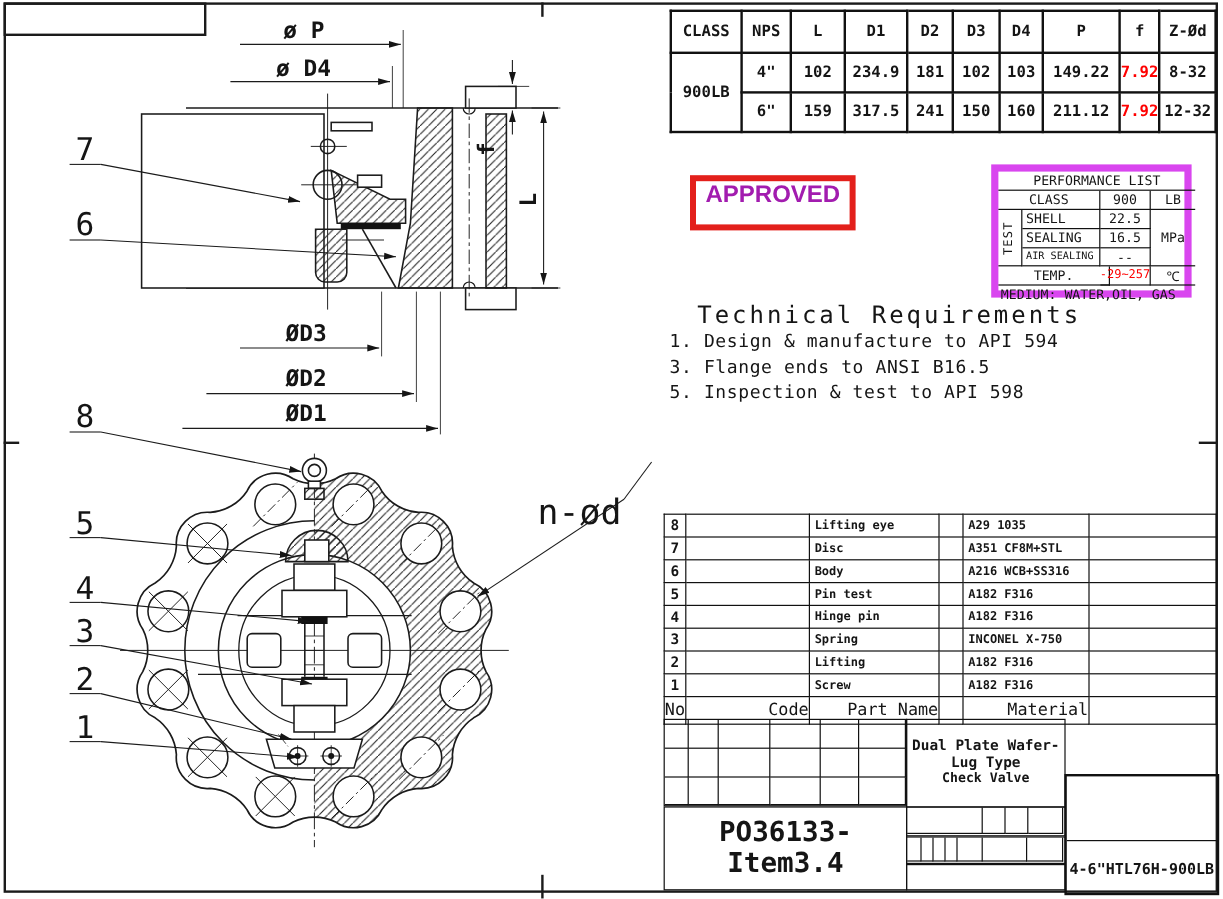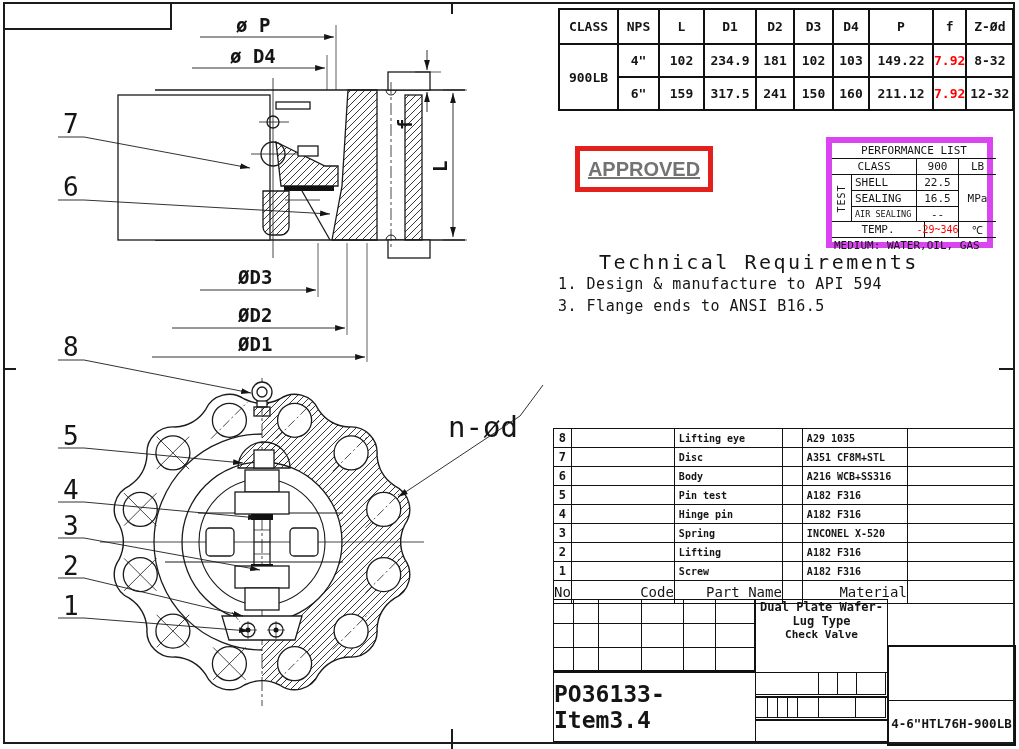--- a/index.html
+++ b/index.html
@@ -13,45 +13,45 @@
   .tickh{height:0;border-top:2px solid #1b1b1b;}
   
   #dimtab{left:558px;top:8px;border-collapse:collapse;table-layout:fixed;}
   #dimtab td{border:2px solid #111;text-align:center;vertical-align:middle;
     font:bold 13px "DejaVu Sans Mono",monospace;padding:0;overflow:hidden;white-space:nowrap;}
   #dimtab tr.hdr td{height:33px;}
   #dimtab tr.datarow td{height:31px;}
   .redval{color:#ff0000;}
   
   #approved{left:575px;top:146px;width:128px;height:36px;border:5px solid #e3201b;
-    display:flex;align-items:center;justify-content:center;
-    font:bold 20px "Liberation Sans",sans-serif;color:#737373;letter-spacing:0px;text-decoration:underline;}
+    display:flex;justify-content:center;
+    font:bold 20px "Liberation Sans",sans-serif;color:#a21caf;letter-spacing:0px;}
   
   #perf{left:802px;top:137px;width:167px;height:111px;border:6px solid #d946ef;box-sizing:border-box;
         font:11px "DejaVu Sans Mono",monospace;margin-left:24px;}
   #perf .cell{position:absolute;box-sizing:border-box;display:flex;align-items:center;justify-content:center;
         white-space:nowrap;overflow:visible;}
   #perf .bb{border-bottom:1.5px solid #111;} #perf .br{border-right:1.5px solid #111;}
   #perf .vert{transform:rotate(-90deg);font-size:10px;letter-spacing:1px;}
   
   #techreq{left:558px;top:250px;width:455px;}
-  #techreq .trtitle{font:20px "DejaVu Sans Mono",monospace;letter-spacing:2.5px;margin-left:41px;}
+  #techreq .trtitle{font:20px "DejaVu Sans Mono",monospace;letter-spacing:2.5px;margin-left:23px;}
   #techreq .tritem{font:15px "DejaVu Sans Mono",monospace;letter-spacing:.5px;line-height:21.5px;margin-left:0;}
   
   #parts{left:553px;top:428px;border-collapse:collapse;table-layout:fixed;}
   #parts td{border:1.5px solid #111;padding:0 0 0 4px;overflow:hidden;white-space:nowrap;
     font:bold 10px "DejaVu Sans Mono",monospace;height:18px;}
   #parts tr.phdr td{font:14px "DejaVu Sans Mono",monospace;height:22px;text-align:right;padding:0;}
   #parts td.noc{text-align:center;padding:0;font:bold 12px "DejaVu Sans Mono",monospace;}
   
-  .tb{box-sizing:border-box;border:1.5px solid #111;}
+  .tb{box-sizing:border-box;border:1.5px solid #111;text-align:center;}
   #dwgno{left:553px;top:672px;width:203px;height:70px;display:flex;align-items:center;justify-content:center;
      font:bold 23px "DejaVu Sans Mono",monospace;}
   #midtitle{left:755px;top:599px;width:133px;height:74px;text-align:center;}
-  #midtitle .l1{font:bold 12px "DejaVu Sans Mono",monospace;}
+  #midtitle .l1{font:bold 12px "DejaVu Sans Mono",monospace;margin-top:14px;}
   #midtitle .l2{font:bold 11px "DejaVu Sans Mono",monospace;margin-top:0;}
   #rightbox{left:887px;top:645px;width:125px;height:97px;border:2px solid #111;}
   #rightbox .model{position:absolute;left:0;top:53px;width:125px;height:44px;border-top:1.5px solid #111;
      display:flex;align-items:center;justify-content:center;font:bold 12.5px "DejaVu Sans Mono",monospace;}
   .grid{display:grid;}
   .grid div{border-right:1.5px solid #111;border-bottom:1.5px solid #111;box-sizing:border-box;}
   svg text{fill:#151515;}
   .dimtxt{font:bold 19px "DejaVu Sans Mono",monospace;}
   .thintxt{font:26px "DejaVu Sans Mono",monospace;}
 </style>
@@ -132,29 +132,30 @@
         <span class="vert">TEST</span>
       </div>
     <div class="cell bb br" style="left:20px;top:32px;width:65px;height:16px;justify-content:flex-start;padding-left:3px">SHELL</div>
     <div class="cell bb br" style="left:85px;top:32px;width:42px;height:16px">22.5</div>
     <div class="cell bb br" style="left:20px;top:48px;width:65px;height:16px;justify-content:flex-start;padding-left:3px">SEALING</div>
     <div class="cell bb br" style="left:85px;top:48px;width:42px;height:16px">16.5</div>
     <div class="cell bb br" style="left:20px;top:64px;width:65px;height:15px;justify-content:flex-start;padding-left:3px;font-size:8.5px">AIR SEALING</div>
     <div class="cell bb br" style="left:85px;top:64px;width:42px;height:15px">--</div>
     <div class="cell bb" style="left:127px;top:32px;width:37px;height:47px">MPa</div>
     <div class="cell bb br" style="left:0;top:79px;width:93px;height:16px">TEMP.</div>
-    <div class="cell bb br" style="left:85px;top:79px;width:42px;height:16px;color:#ff0000;font-size:10px">-29~346</div>
+    <div class="cell bb br" style="left:85px;top:79px;width:42px;height:16px;color:#ff0000;font-size:10px">-29~257</div>
     <div class="cell bb" style="left:127px;top:79px;width:37px;height:16px">℃</div>
     <div class="cell" style="left:0;top:95px;width:164px;height:14px;justify-content:flex-start;padding-left:2px">MEDIUM: WATER,OIL, GAS</div>
   </div>
 
   <div id="techreq" class="abs">
     <div class="trtitle">Technical Requirements</div>
     <div class="tritem">1. Design &amp; manufacture to API 594</div>
     <div class="tritem">3. Flange ends to ANSI B16.5</div>
+    <div class="tritem">5. Inspection &amp; test to API 598</div>
   </div>
 
   <table id="parts" class="abs">
     <colgroup>
         <col style="width:17px">
         <col style="width:103px">
         <col style="width:108px">
         <col style="width:20px">
     <col style="width:105px">
         <col style="width:106px">
@@ -198,21 +199,21 @@
           <td>Hinge pin</td>
           <td></td>
           <td>A182 F316</td>
           <td></td>
         </tr>
     <tr>
           <td class="noc">3</td>
           <td></td>
           <td>Spring</td>
           <td></td>
-          <td>INCONEL X-520</td>
+          <td>INCONEL X-750</td>
           <td></td>
         </tr>
     <tr>
           <td class="noc">2</td>
           <td></td>
           <td>Lifting</td>
           <td></td>
           <td>A182 F316</td>
           <td></td>
         </tr>

